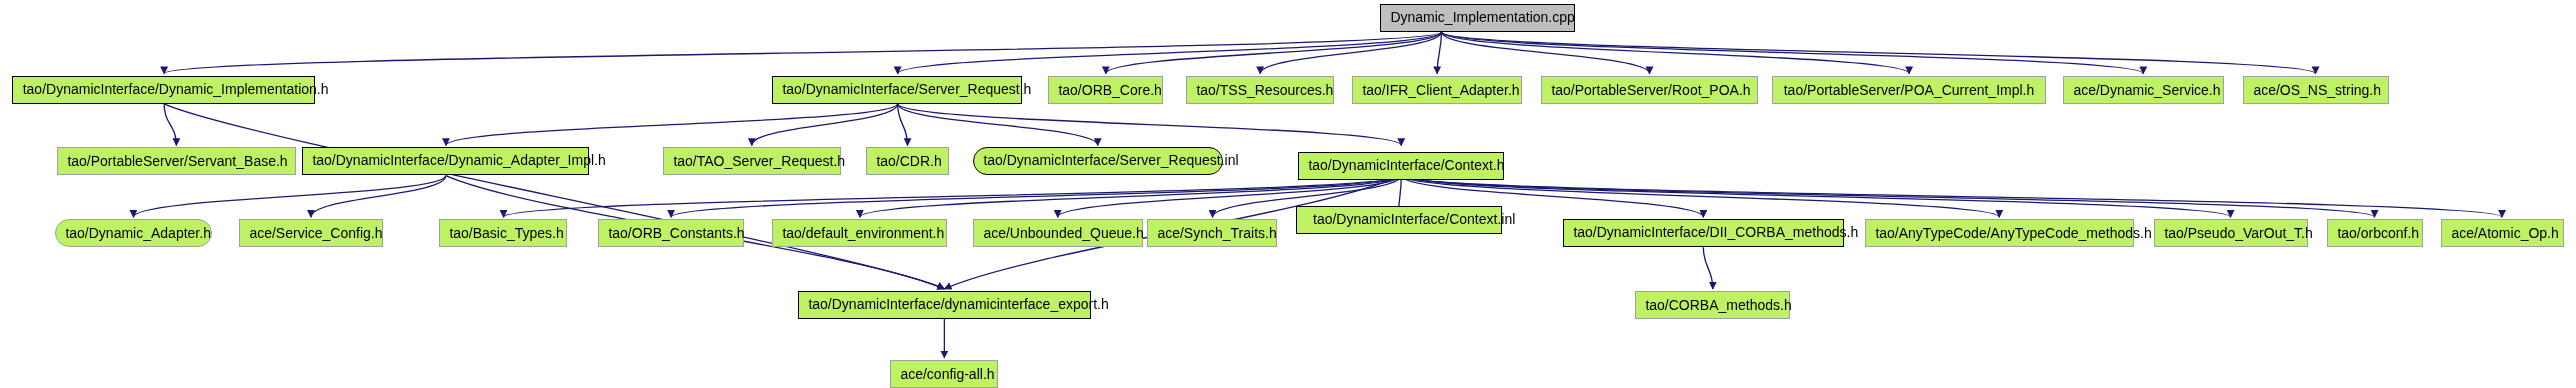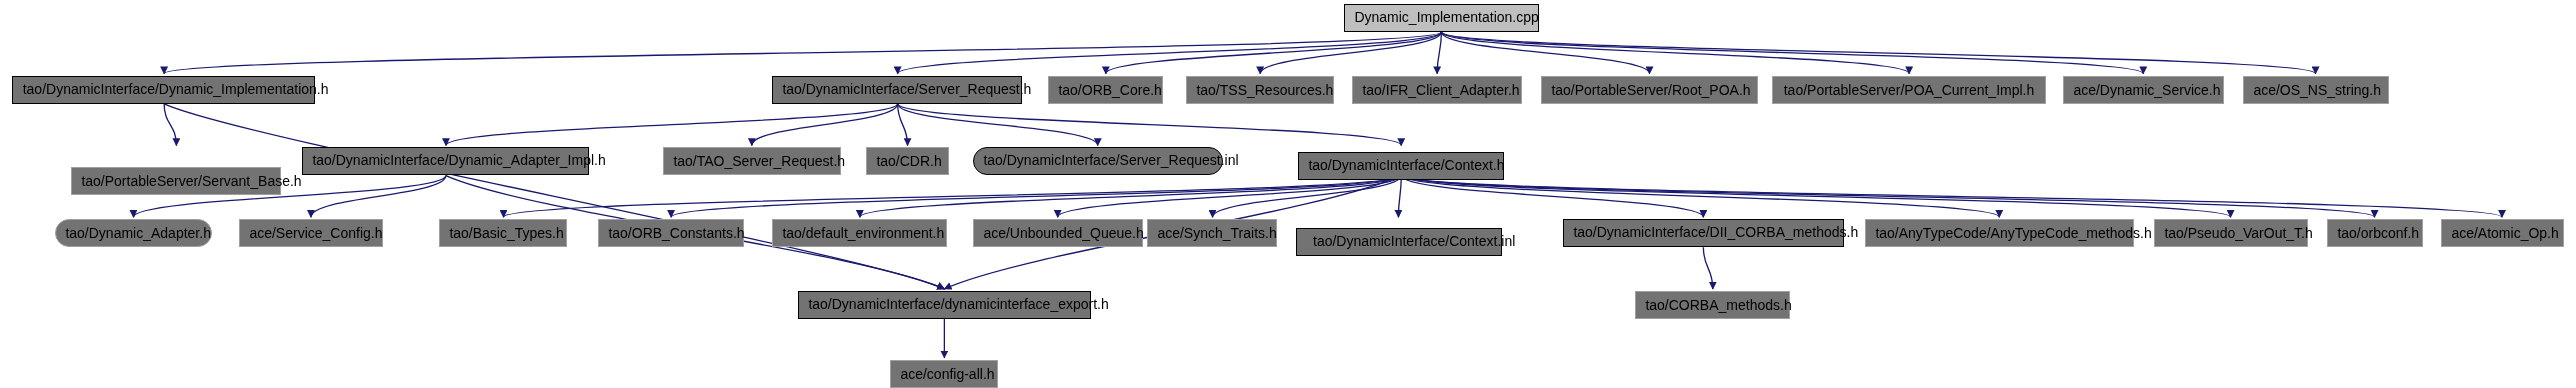--- a/index.html
+++ b/index.html
@@ -25,33 +25,34 @@
   }
   .node {
     position: absolute;
     box-sizing: border-box;
     height: 28px;
     line-height: 26.4px;
     text-align: center;
     white-space: nowrap;
     font-size: 14px;
     color: #000000;
-    background: #737373;
+    background: #bef264;
     border: 0.9px solid #a0a0a0;
     padding: 0 9.4px;
     z-index: 5;
   }
   .node.bold {
     border: 1.9px solid #000000;
     line-height: 24.6px;
   }
   .node.root {
     background: #bfbfbf;
     border: 1.9px solid #000000;
     line-height: 24.6px;
+    margin-left: 36px;
   }
 </style>
 </head>
 <body>
 
 <div id="graph">
 
   <svg id="edges" viewBox="0 0 2728 411" width="2576" height="388" xmlns="http://www.w3.org/2000/svg">
     <defs>
       <marker id="arrow" viewBox="0 0 10 10" refX="9" refY="5" markerWidth="6" markerHeight="6" orient="auto-start-reverse">
@@ -99,34 +100,34 @@
       <div class="node root" style="left: 1344px; top: 3.8px; width: 195px;">Dynamic_Implementation.cpp</div>
       <div class="node bold" style="left: 12.3px; top: 76px; width: 303px;">tao/DynamicInterface/Dynamic_Implementation.h</div>
       <div class="node bold" style="left: 772px; top: 76px; width: 250px;">tao/DynamicInterface/Server_Request.h</div>
       <div class="node" style="left: 1048px; top: 76px; width: 115px;">tao/ORB_Core.h</div>
       <div class="node" style="left: 1186px; top: 76px; width: 148px;">tao/TSS_Resources.h</div>
       <div class="node" style="left: 1352px; top: 76px; width: 170px;">tao/IFR_Client_Adapter.h</div>
       <div class="node" style="left: 1541px; top: 76px; width: 217px; text-align: center;">tao/PortableServer/Root_POA.h</div>
       <div class="node" style="left: 1772px; top: 76px; width: 274px;">tao/PortableServer/POA_Current_Impl.h</div>
       <div class="node" style="left: 2063px; top: 76px; width: 161px;">ace/Dynamic_Service.h</div>
       <div class="node" style="left: 2243px; top: 76px; width: 146px;">ace/OS_NS_string.h</div>
-      <div class="node" style="left: 71px; top: 147px; width: 210px; margin-top: 20px;">tao/PortableServer/Servant_Base.h</div>
+      <div class="node" style="left: 57px; top: 147px; width: 239px;">tao/PortableServer/Servant_Base.h</div>
       <div class="node bold" style="left: 302px; top: 147px; width: 287px;">tao/DynamicInterface/Dynamic_Adapter_Impl.h</div>
       <div class="node" style="left: 663px; top: 147px; width: 178px;">tao/TAO_Server_Request.h</div>
       <div class="node" style="left: 866px; top: 147px; width: 83px;">tao/CDR.h</div>
       <div class="node bold" style="left: 973px; top: 147px; width: 250px; border-radius: 14px;">tao/DynamicInterface/Server_Request.inl</div>
       <div class="node bold" style="left: 1298px; top: 152px; width: 206px;">tao/DynamicInterface/Context.h</div>
       <div class="node" style="left: 55px; top: 219px; width: 157px; border-radius: 14px;">tao/Dynamic_Adapter.h</div>
       <div class="node" style="left: 239px; top: 219px; width: 144px;">ace/Service_Config.h</div>
       <div class="node" style="left: 439px; top: 219px; width: 128px;">tao/Basic_Types.h</div>
       <div class="node" style="left: 598px; top: 219px; width: 146px;">tao/ORB_Constants.h</div>
       <div class="node" style="left: 772px; top: 219px; width: 175px;">tao/default_environment.h</div>
       <div class="node" style="left: 973px; top: 219px; width: 170px;">ace/Unbounded_Queue.h</div>
       <div class="node" style="left: 1147px; top: 219px; width: 130px;">ace/Synch_Traits.h</div>
-      <div class="node bold" style="left: 1296px; top: 228px; width: 206px; padding-left: 16px;">tao/DynamicInterface/Context.inl</div>
+      <div class="node bold" style="left: 1296px; top: 206px; width: 206px; padding-left: 16px;">tao/DynamicInterface/Context.inl</div>
       <div class="node bold" style="left: 1563px; top: 219px; width: 281px;">tao/DynamicInterface/DII_CORBA_methods.h</div>
       <div class="node" style="left: 1865px; top: 219px; width: 269px;">tao/AnyTypeCode/AnyTypeCode_methods.h</div>
       <div class="node" style="left: 2154px; top: 219px; width: 154px; text-align: center;">tao/Pseudo_VarOut_T.h</div>
       <div class="node" style="left: 2327px; top: 219px; width: 96px;">tao/orbconf.h</div>
       <div class="node" style="left: 2441px; top: 219px; width: 123px;">ace/Atomic_Op.h</div>
       <div class="node bold" style="left: 798px; top: 291px; width: 293px;">tao/DynamicInterface/dynamicinterface_export.h</div>
       <div class="node" style="left: 1635px; top: 291px; width: 155px;">tao/CORBA_methods.h</div>
       <div class="node" style="left: 890px; top: 360px; width: 108px;">ace/config-all.h</div>
     </div>
 

